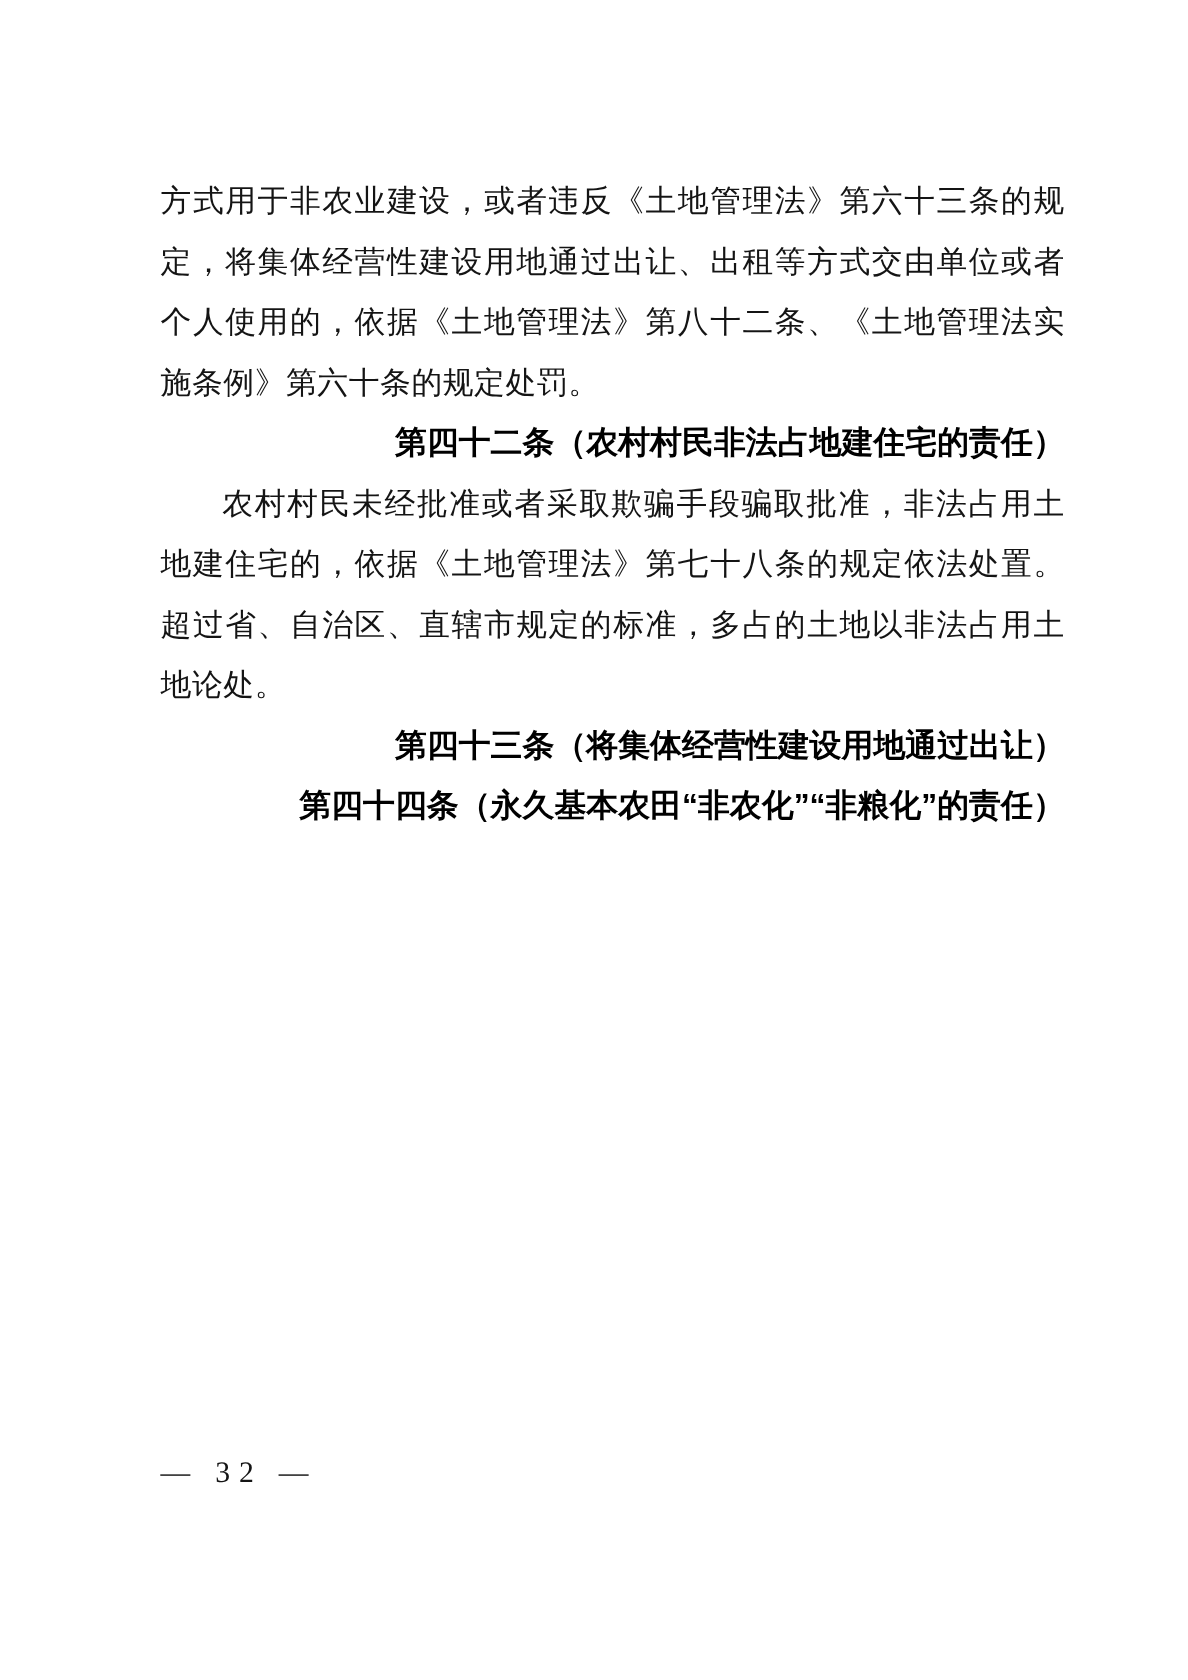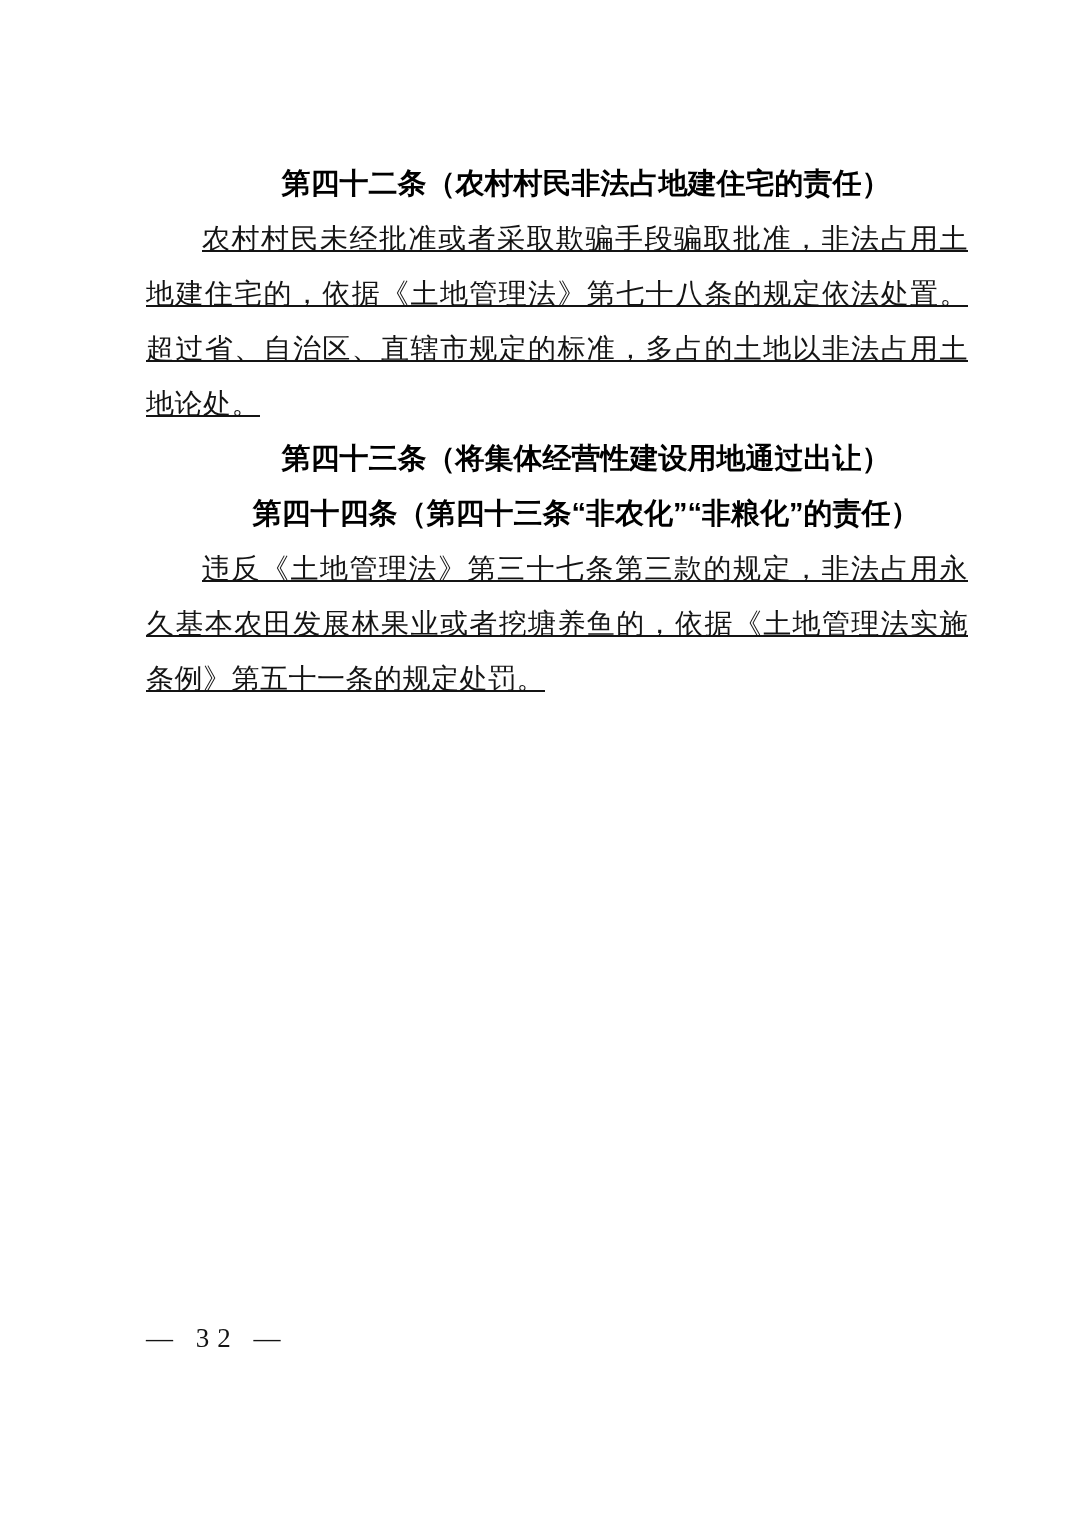--- a/index.html
+++ b/index.html
@@ -29,48 +29,47 @@
     margin: 0;
     font-size: 28px;
     line-height: 55px;
     color: #141414;
     text-align: justify;
     text-justify: inter-character;
     letter-spacing: 0.5px;
   }
   .para.indent {
     text-indent: 2em;
-    text-decoration: underline;
   }
   .heading {
     margin: 0;
     font-size: 29px;
     line-height: 55px;
     color: #000000;
     font-weight: 700;
     text-indent: 2em;
-    text-align: center;
+    text-align: right;
     font-family: "Liberation Sans", sans-serif;
   }
   .page-number {
     position: absolute;
     left: 146px;
     top: 1318px;
     font-size: 27px;
     line-height: 40px;
     color: #141414;
     letter-spacing: 8px;
     font-family: Liberation Serif, serif;
   }
 </style>
 </head>
 <body>
 
 <div class="page">
   <div class="content">
+    <p class="para">方式用于非农业建设，或者违反《土地管理法》第六十三条的规定，将集体经营性建设用地通过出让、出租等方式交由单位或者个人使用的，依据《土地管理法》第八十二条、《土地管理法实施条例》第六十条的规定处罚。</p>
     <h2 class="heading">第四十二条（农村村民非法占地建住宅的责任）</h2>
     <p class="para indent">农村村民未经批准或者采取欺骗手段骗取批准，非法占用土地建住宅的，依据《土地管理法》第七十八条的规定依法处置。超过省、自治区、直辖市规定的标准，多占的土地以非法占用土地论处。</p>
     <h2 class="heading">第四十三条（将集体经营性建设用地通过出让）</h2>
-    <h2 class="heading">第四十四条（第四十三条“非农化”“非粮化”的责任）</h2>
-    <p class="para indent">违反《土地管理法》第三十七条第三款的规定，非法占用永久基本农田发展林果业或者挖塘养鱼的，依据《土地管理法实施条例》第五十一条的规定处罚。</p>
+    <h2 class="heading">第四十四条（永久基本农田“非农化”“非粮化”的责任）</h2>
   </div>
   <div class="page-number">— 32 —</div>
 </div>
 
 </body></html>

